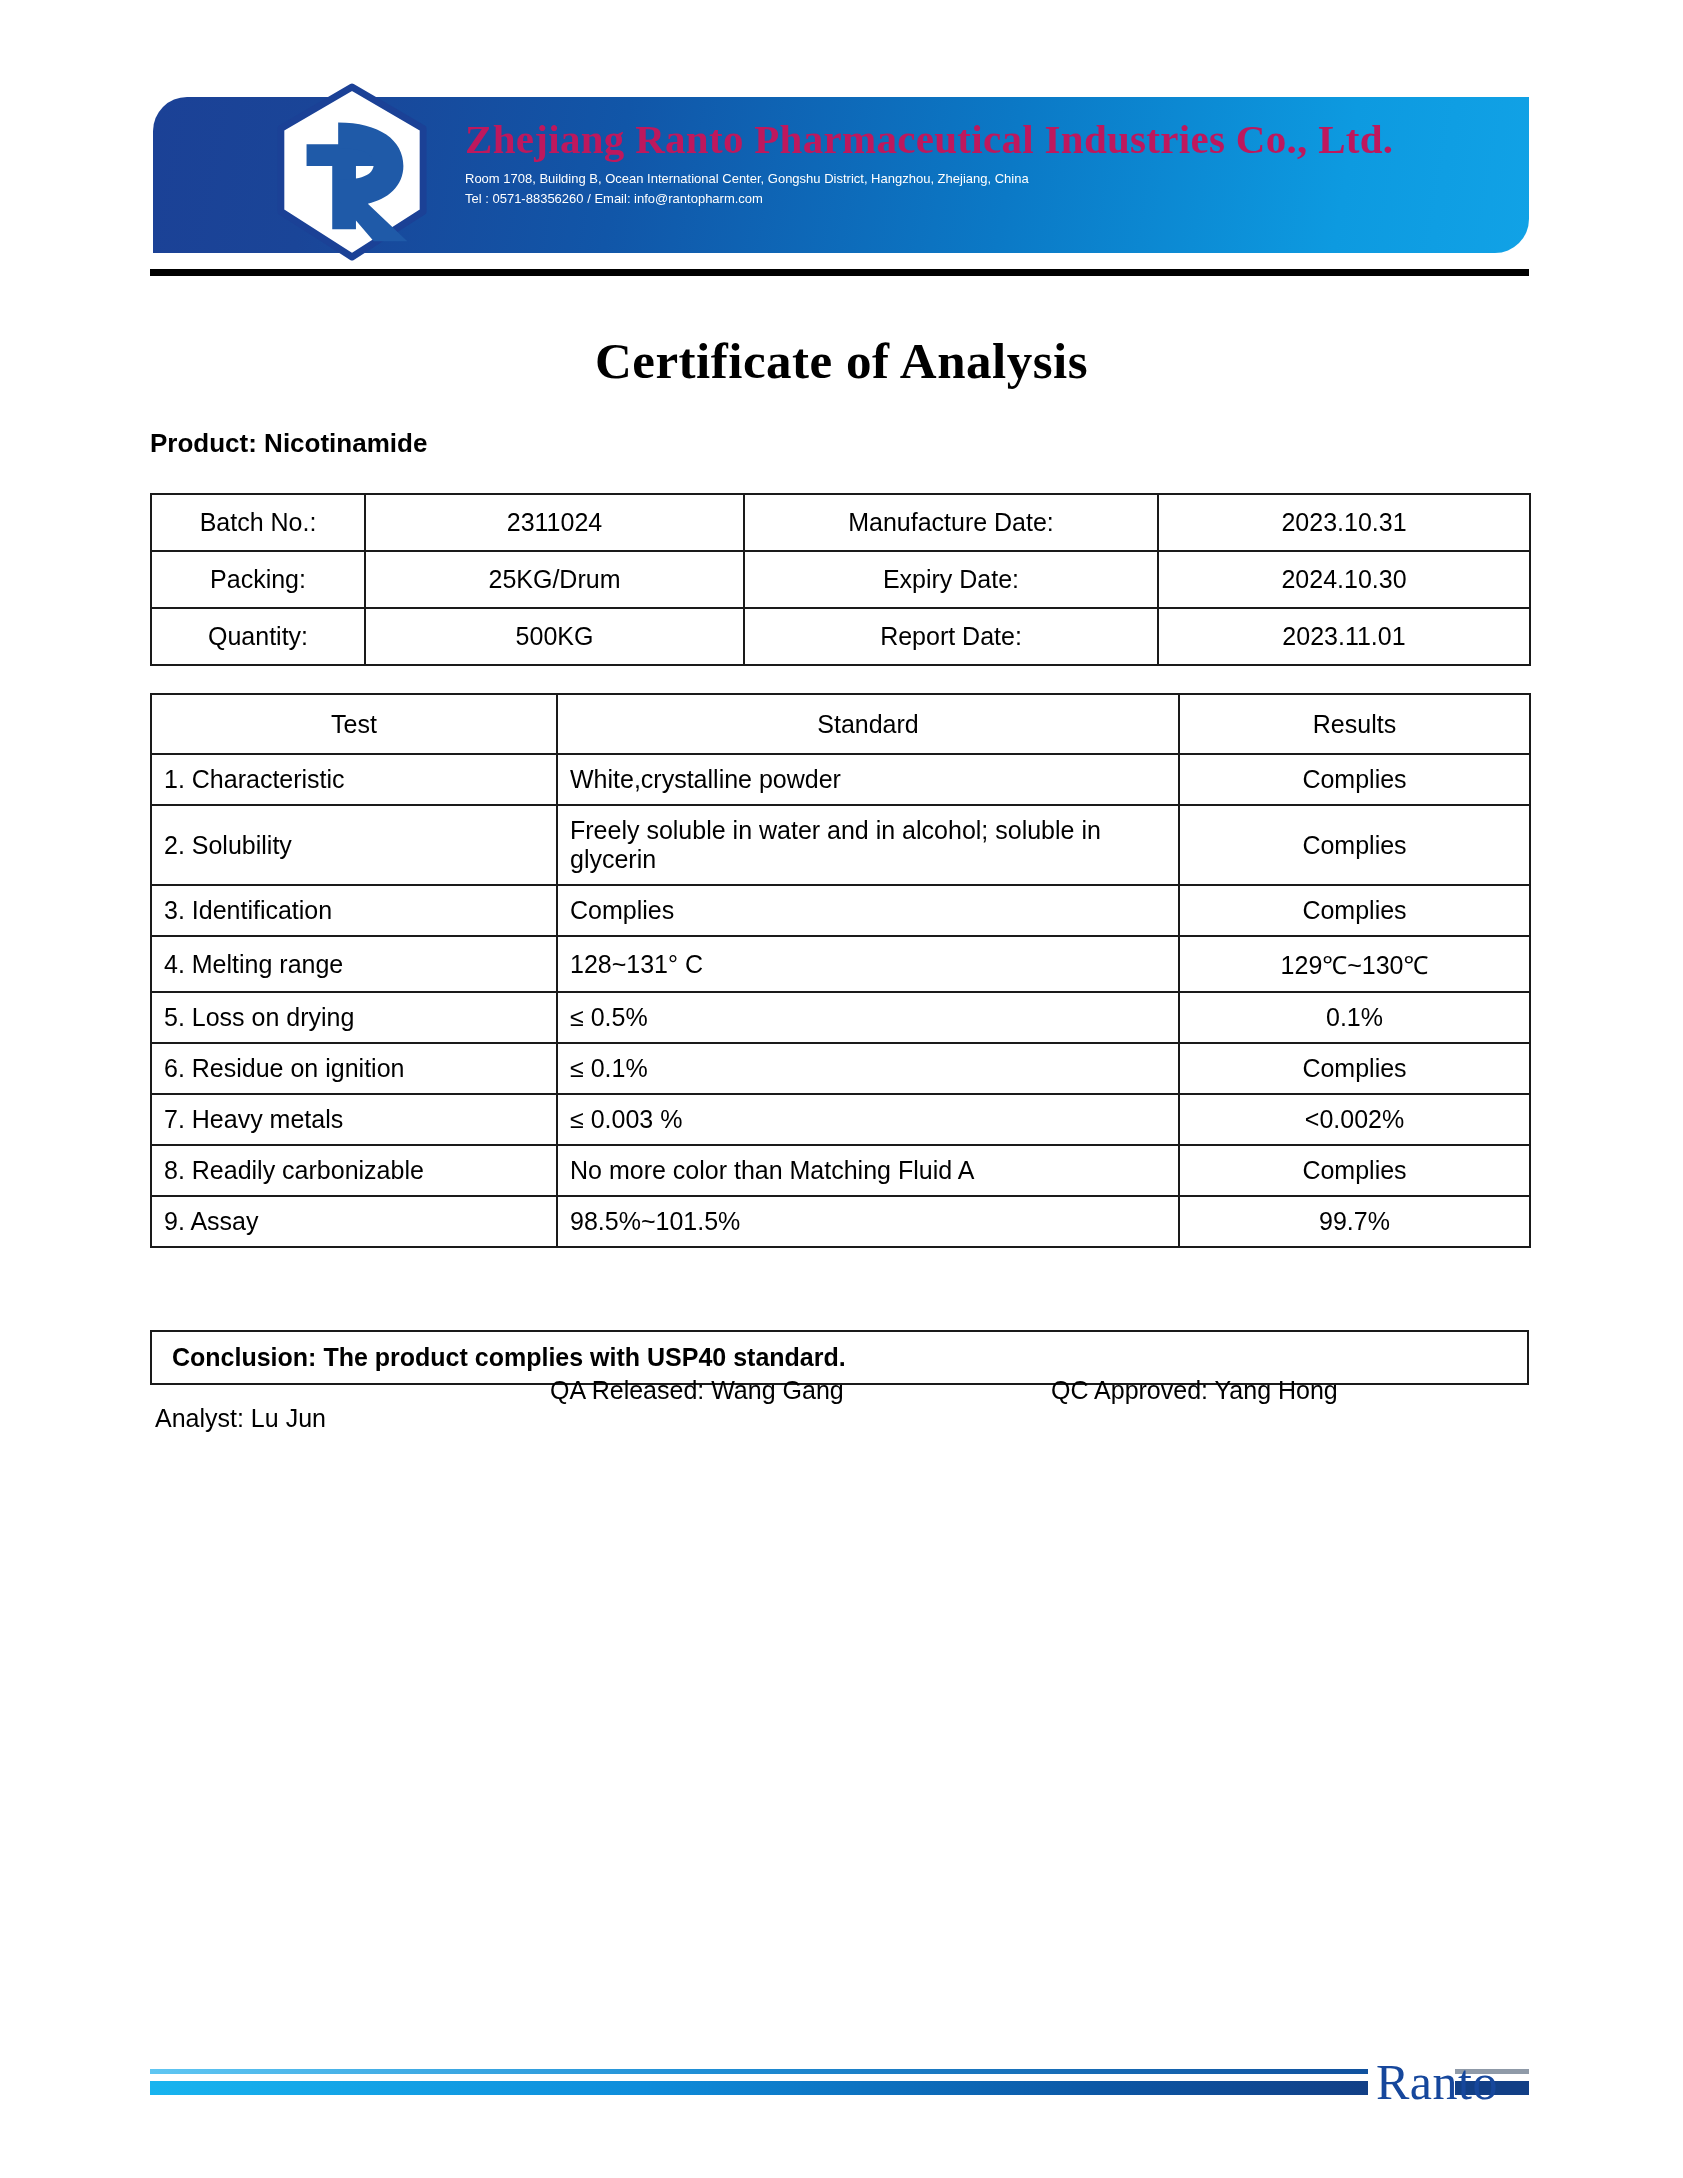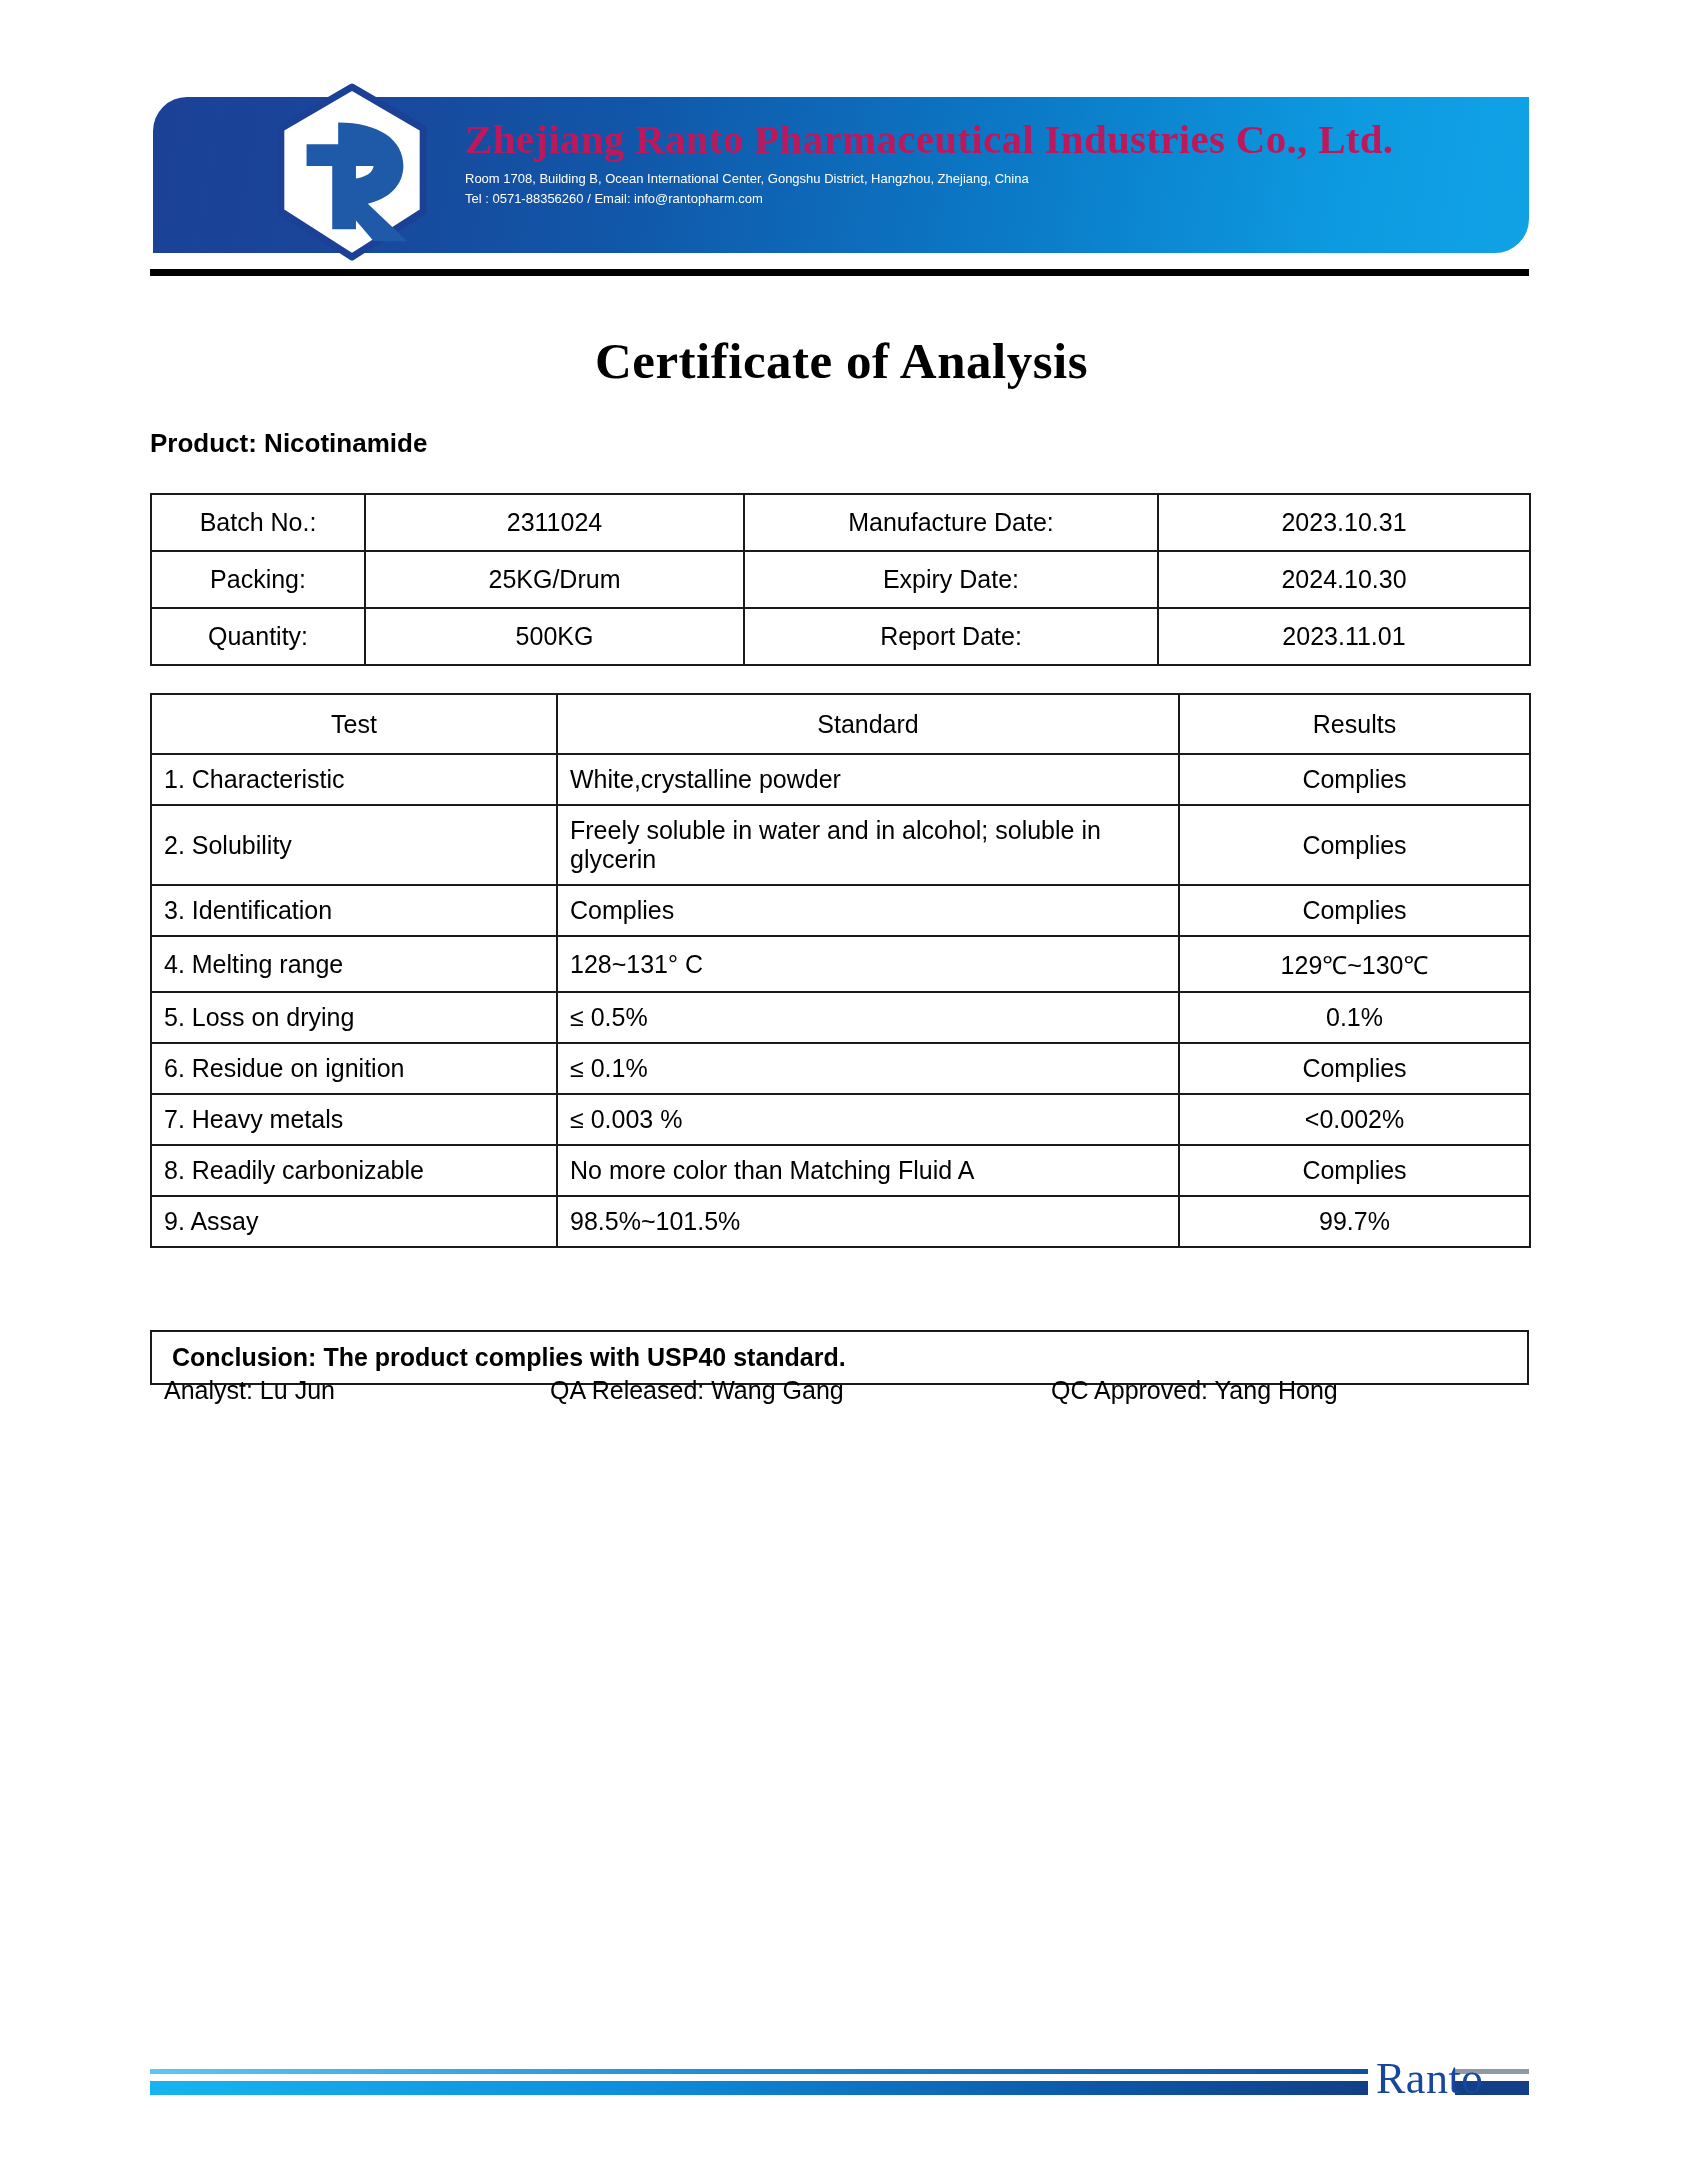--- a/index.html
+++ b/index.html
@@ -168,21 +168,21 @@
   
   .sig-row {
     position: absolute;
     left: 150px;
     top: 1376px;
     width: 1379px;
     height: 40px;
     font-size: 25px;
   }
   .sig-item { position: absolute; top: 0; white-space: nowrap; }
-  .sig-a { left: 14px; }
+  .sig-a { left: 5px; margin-top: 28px; }
   .sig-b { left: 400px; }
   .sig-c { left: 901px; }
 
   
   .footer {
     position: absolute;
     left: 150px;
     top: 2057px;
     width: 1379px;
     height: 59px;
@@ -217,21 +217,21 @@
     top: 24px;
     width: 74px;
     height: 14px;
     background: #123f86;
   }
   .footer-word {
     position: absolute;
     left: 1226px;
     top: -4px;
     font-family: "Liberation Serif", serif;
-    font-size: 44px;
+    font-size: 50px;
     color: #16479c;
     letter-spacing: 0.5px;
   }
 </style>
 </head>
 <body>
 
 <div class="page">
 
   <div class="header-band"></div>

